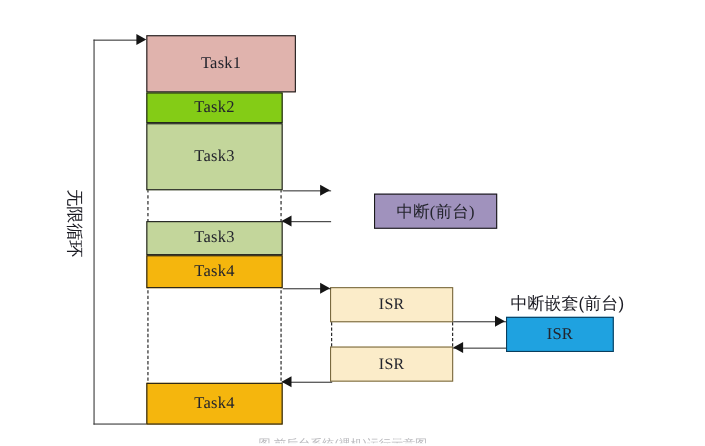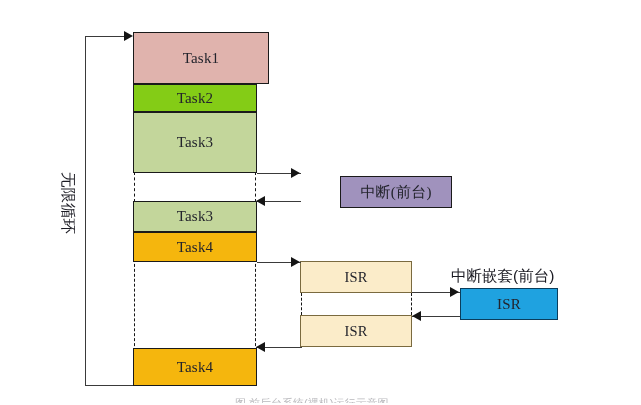--- a/index.html
+++ b/index.html
@@ -149,21 +149,21 @@
 
   <div class="vdash" style="left:301px; top:293px; height:22px;"></div>
   <div class="vdash" style="left:411px; top:293px; height:22px;"></div>
 
   <div class="hline" style="left:257px; top:262px; width:44px;"></div>
   <div class="arw arw-r" style="left:291px; top:257px;"></div>
 
   <div class="hline" style="left:256px; top:347px; width:46px;"></div>
   <div class="arw arw-l" style="left:256px; top:342px;"></div>
 
-  <div class="lbl" style="left:451px; top:266px;">中断嵌套(前台)</div>
+  <div class="lbl" style="left:464px; top:266px;">中断嵌套(前台)</div>
 
   <div class="blk blue" style="left:460px; top:288px; width:98px; height:32px; background:#1fa2e0;">ISR</div>
 
   <div class="hline" style="left:412px; top:292px; width:48px;"></div>
   <div class="arw arw-r" style="left:450px; top:287px;"></div>
 
   <div class="hline" style="left:412px; top:316px; width:48px;"></div>
   <div class="arw arw-l" style="left:412px; top:311px;"></div>
 
   <div class="caption-cut" style="left:235px; top:396px;">图 前后台系统(裸机)运行示意图</div>

